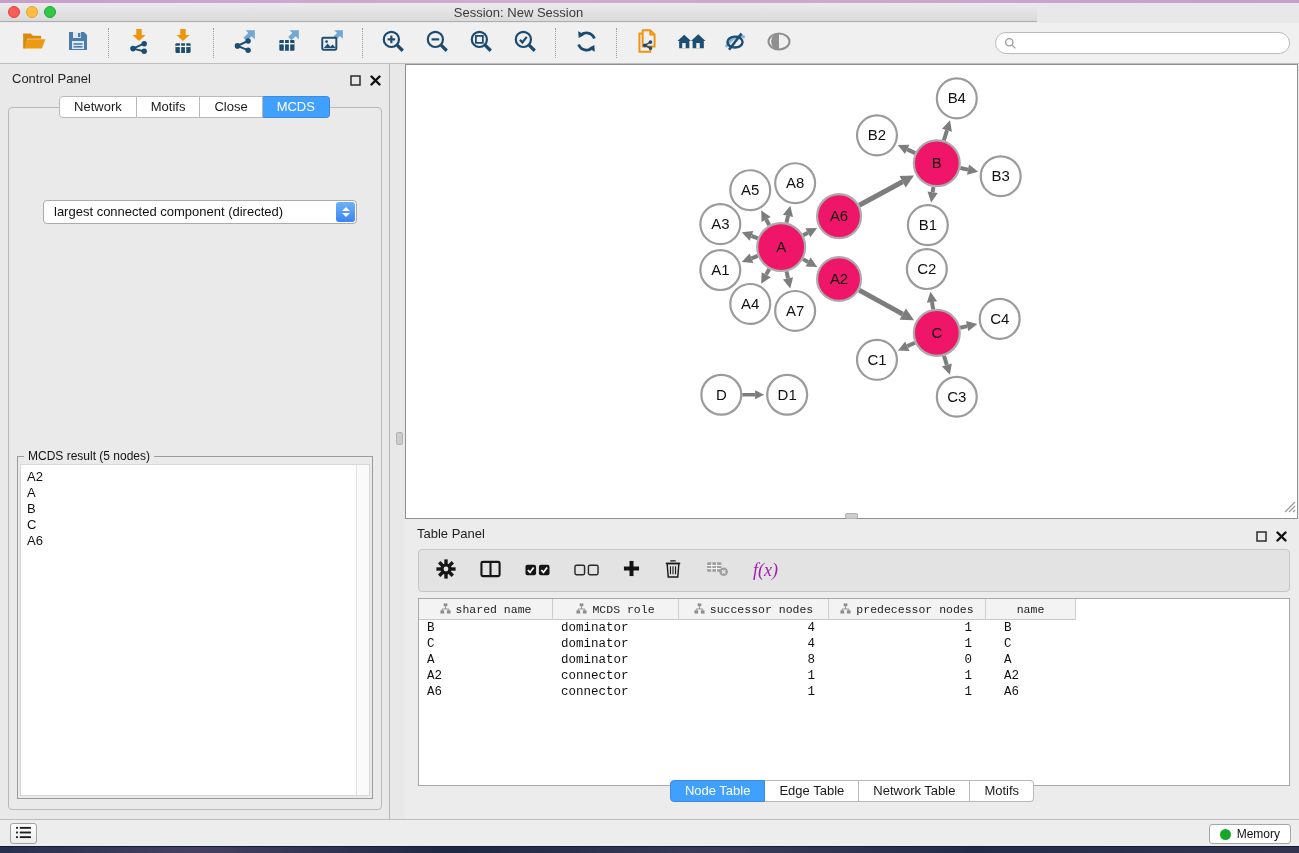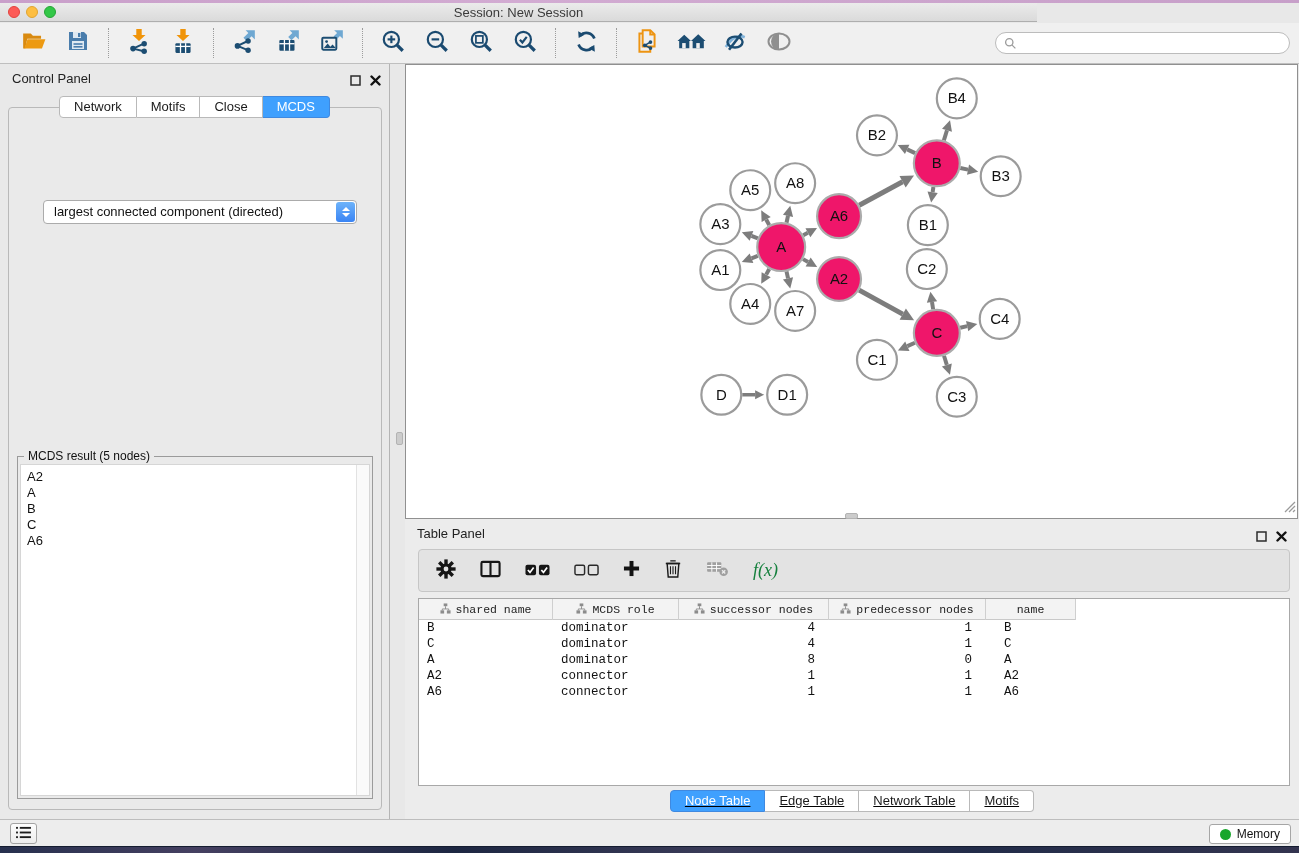--- a/index.html
+++ b/index.html
@@ -71,31 +71,31 @@
   .resize-grip { position:absolute; right:1px; bottom:1px; }
 
   .scroll-thumb-left { position:absolute; left:396px; top:432px; width:7px; height:13px; background:#cccccc; border:1px solid #b3b3b3; border-radius:2px; }
   .scroll-thumb-bottom { position:absolute; left:845px; top:513px; width:13px; height:6px; background:#cccccc; border:1px solid #b3b3b3; border-radius:2px; }
 
   
   .tpanel { position:absolute; left:405px; top:519px; width:894px; height:300px; background:#ececec; }
   .tp-toolbar { position:absolute; left:13px; right:9px; top:30px; height:43px; background:#e3e3e3;
     border:1px solid #c6c6c6; border-radius:4px; display:flex; align-items:center; padding-left:17px; gap:24px; }
   .tp-icon { display:flex; align-items:center; justify-content:center; }
-  .fx-label { font-family:"Liberation Serif","DejaVu Serif",serif; font-style:italic; font-size:18px; color:#15803d; }
+  .fx-label { font-family:"Liberation Serif","DejaVu Serif",serif; font-style:italic; font-size:18px; color:#a21caf; }
   .tp-table { position:absolute; left:13px; right:9px; top:79px; height:188px; background:#fff; border:1px solid #a8a8a8; overflow:hidden;font-family:Liberation Mono, monospace; }
   .tp-head { display:flex; height:21px; background:#f3f3f3; border-bottom:1px solid #c9c9c9; width:657px; }
   .th-cell { display:flex; align-items:center; justify-content:center; gap:5px; font-size:11.5px; color:#222;
     border-right:1px solid #cfcfcf; height:21px; }
   .tp-row { display:flex; height:16px; }
   .td-cell { font-size:12.5px; color:#111; line-height:16px; white-space:nowrap; overflow:hidden; }
   .td-left { text-align:left; padding-left:8px; }
   .td-right { text-align:right; padding-right:14px; }
   .td-name { text-align:left; padding-left:18px; }
-  .tp-tabs { position:absolute; left:0; right:0; top:271px; display:flex; justify-content:center;text-decoration:underline; }
+  .tp-tabs { position:absolute; left:0; right:0; top:261px; display:flex; justify-content:center; }
 
   
   .statusbar { position:absolute; left:0; top:819px; width:1299px; height:27px; background:#ededed; border-top:1px solid #bdbdbd; }
   .list-btn { position:absolute; left:10px; top:3px; width:27px; height:21px; background:linear-gradient(#fdfdfd,#ededed);
     border:1px solid #a3a3a3; border-radius:3px; display:flex; align-items:center; justify-content:center; }
   .memory-btn { position:absolute; right:8px; top:4px; height:20px; padding:0 10px; background:#fff;
     border:1px solid #a6a6a6; border-radius:3px; display:flex; align-items:center; gap:6px; font-size:12px; color:#111; }
   .mem-dot { width:11px; height:11px; border-radius:50%; }
 </style>
 </head>

